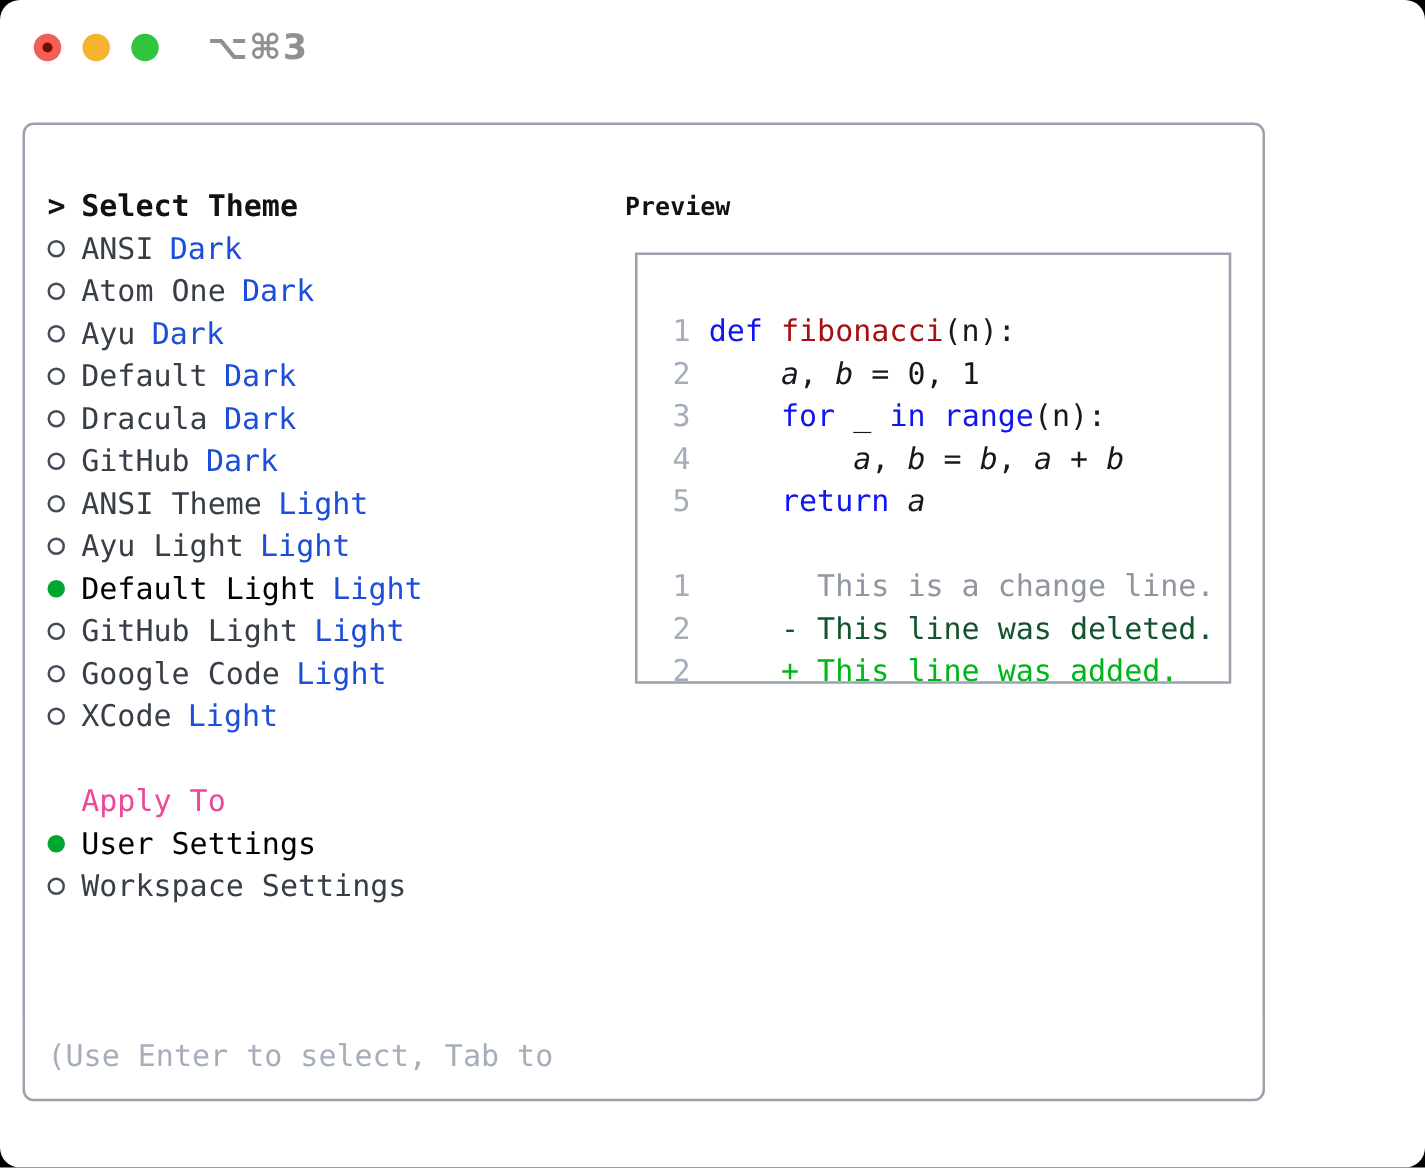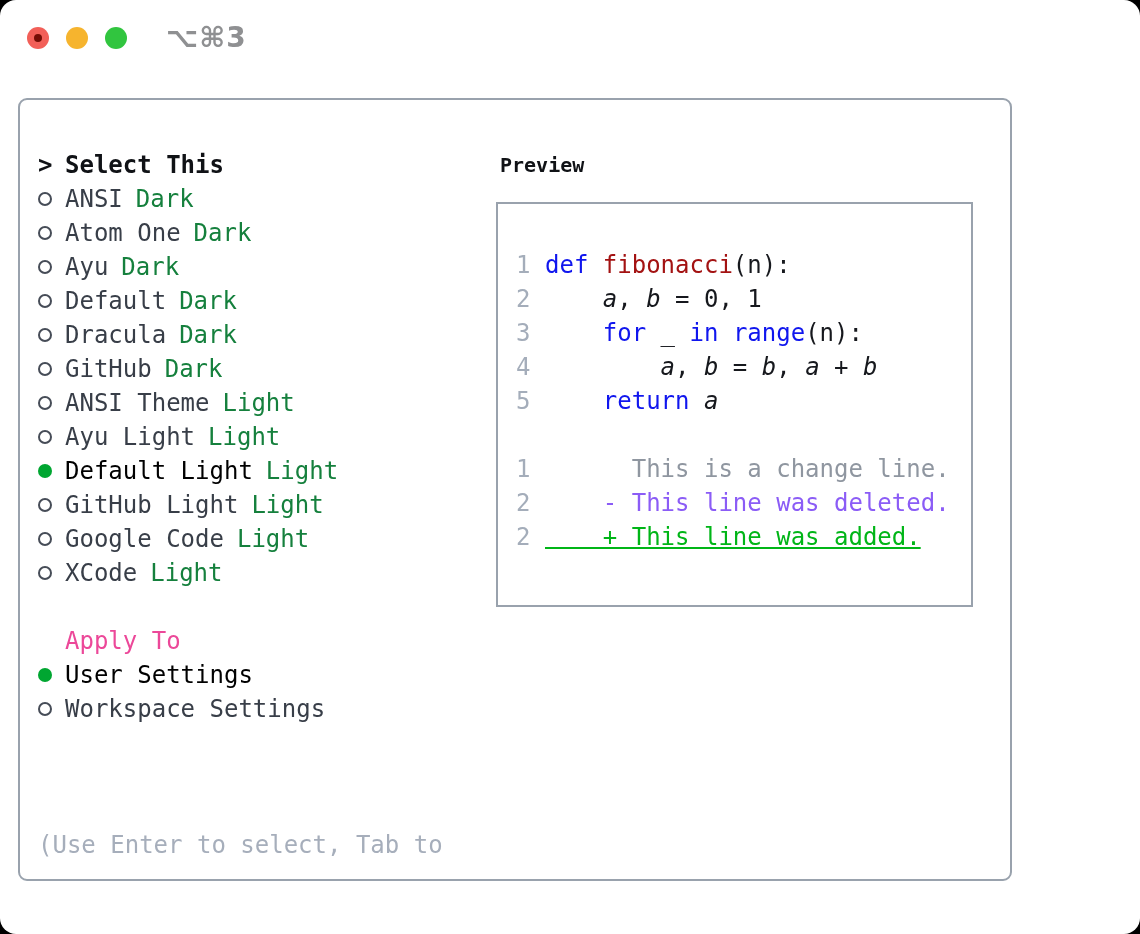--- a/index.html
+++ b/index.html
@@ -40,69 +40,69 @@
   .circle{
     position:absolute;inset:0;border:2px solid #464c57;border-radius:50%;
     box-sizing:border-box;
   }
   .circle.filled{border:none;background:#00a631;}
   .chevron{
     width:14px;flex:0 0 14px;font-weight:bold;color:#101216;
     font-size:24px;text-align:center;
   }
   .hdr{font-weight:bold;color:#101216;}
-  .t-variant{color:#15803d;}
+  .t-variant{color:#1d4ed8;}
   .selected-green{color:#000000;}
   .subhdr{color:#ec4899;}
   .spacer{height:34px;}
   .help{
     position:absolute;left:18px;top:660px;font-size:24px;line-height:34px;
     color:#a6aebb;white-space:pre;
   }
   
   .preview-header{
     position:absolute;left:480px;top:48px;height:34px;display:flex;
     align-items:center;font-size:20px;font-weight:bold;color:#101216;
   }
   .preview-box{
-    position:absolute;left:476px;top:102px;width:477px;height:405px;
+    position:absolute;left:488px;top:102px;width:477px;height:345px;
     border:2px solid #99a2ad;box-sizing:border-box;background:#fff;
-    padding:44px 0 0 18px;overflow:hidden;
+    padding:44px 0 0 28px;overflow:hidden;
   }
   .code-line{
     white-space:pre;font-size:24px;line-height:34px;height:34px;color:#16181d;
   }
   .ln{color:#a4adba;display:inline-block;min-width:15px;margin-right:14px;}
   .kw{color:#1016ee;}
   .fn{color:#a31212;}
   .pl{color:#16181d;}
   .var{color:#16181d;font-style:italic;}
   .ctx{color:#8f96a0;}
-  .del{color:#8b5cf6;text-align:center;}
+  .del{color:#14532d;text-align:center;}
   .add{color:#00b517;text-decoration:underline;}
 </style>
 </head>
 <body>
 
 <div class="window">
 
   <div class="traffic red">
     <span class="dot"></span>
   </div>
   <div class="traffic yellow"></div>
   <div class="traffic green"></div>
   <div class="shortcut">⌥⌘3</div>
 
   <div class="panel">
 
     <div class="left-col">
 
       <div class="row">
         <span class="chevron">&gt;</span>
-        <span class="hdr">Select This</span>
+        <span class="hdr">Select Theme</span>
       </div>
 
       <div class="row">
         <span class="bullet-slot"><span class="circle"></span></span>
         <span>ANSI</span>
         <span class="t-variant">Dark</span>
       </div>
 
       <div class="row">
         <span class="bullet-slot"><span class="circle"></span></span>

